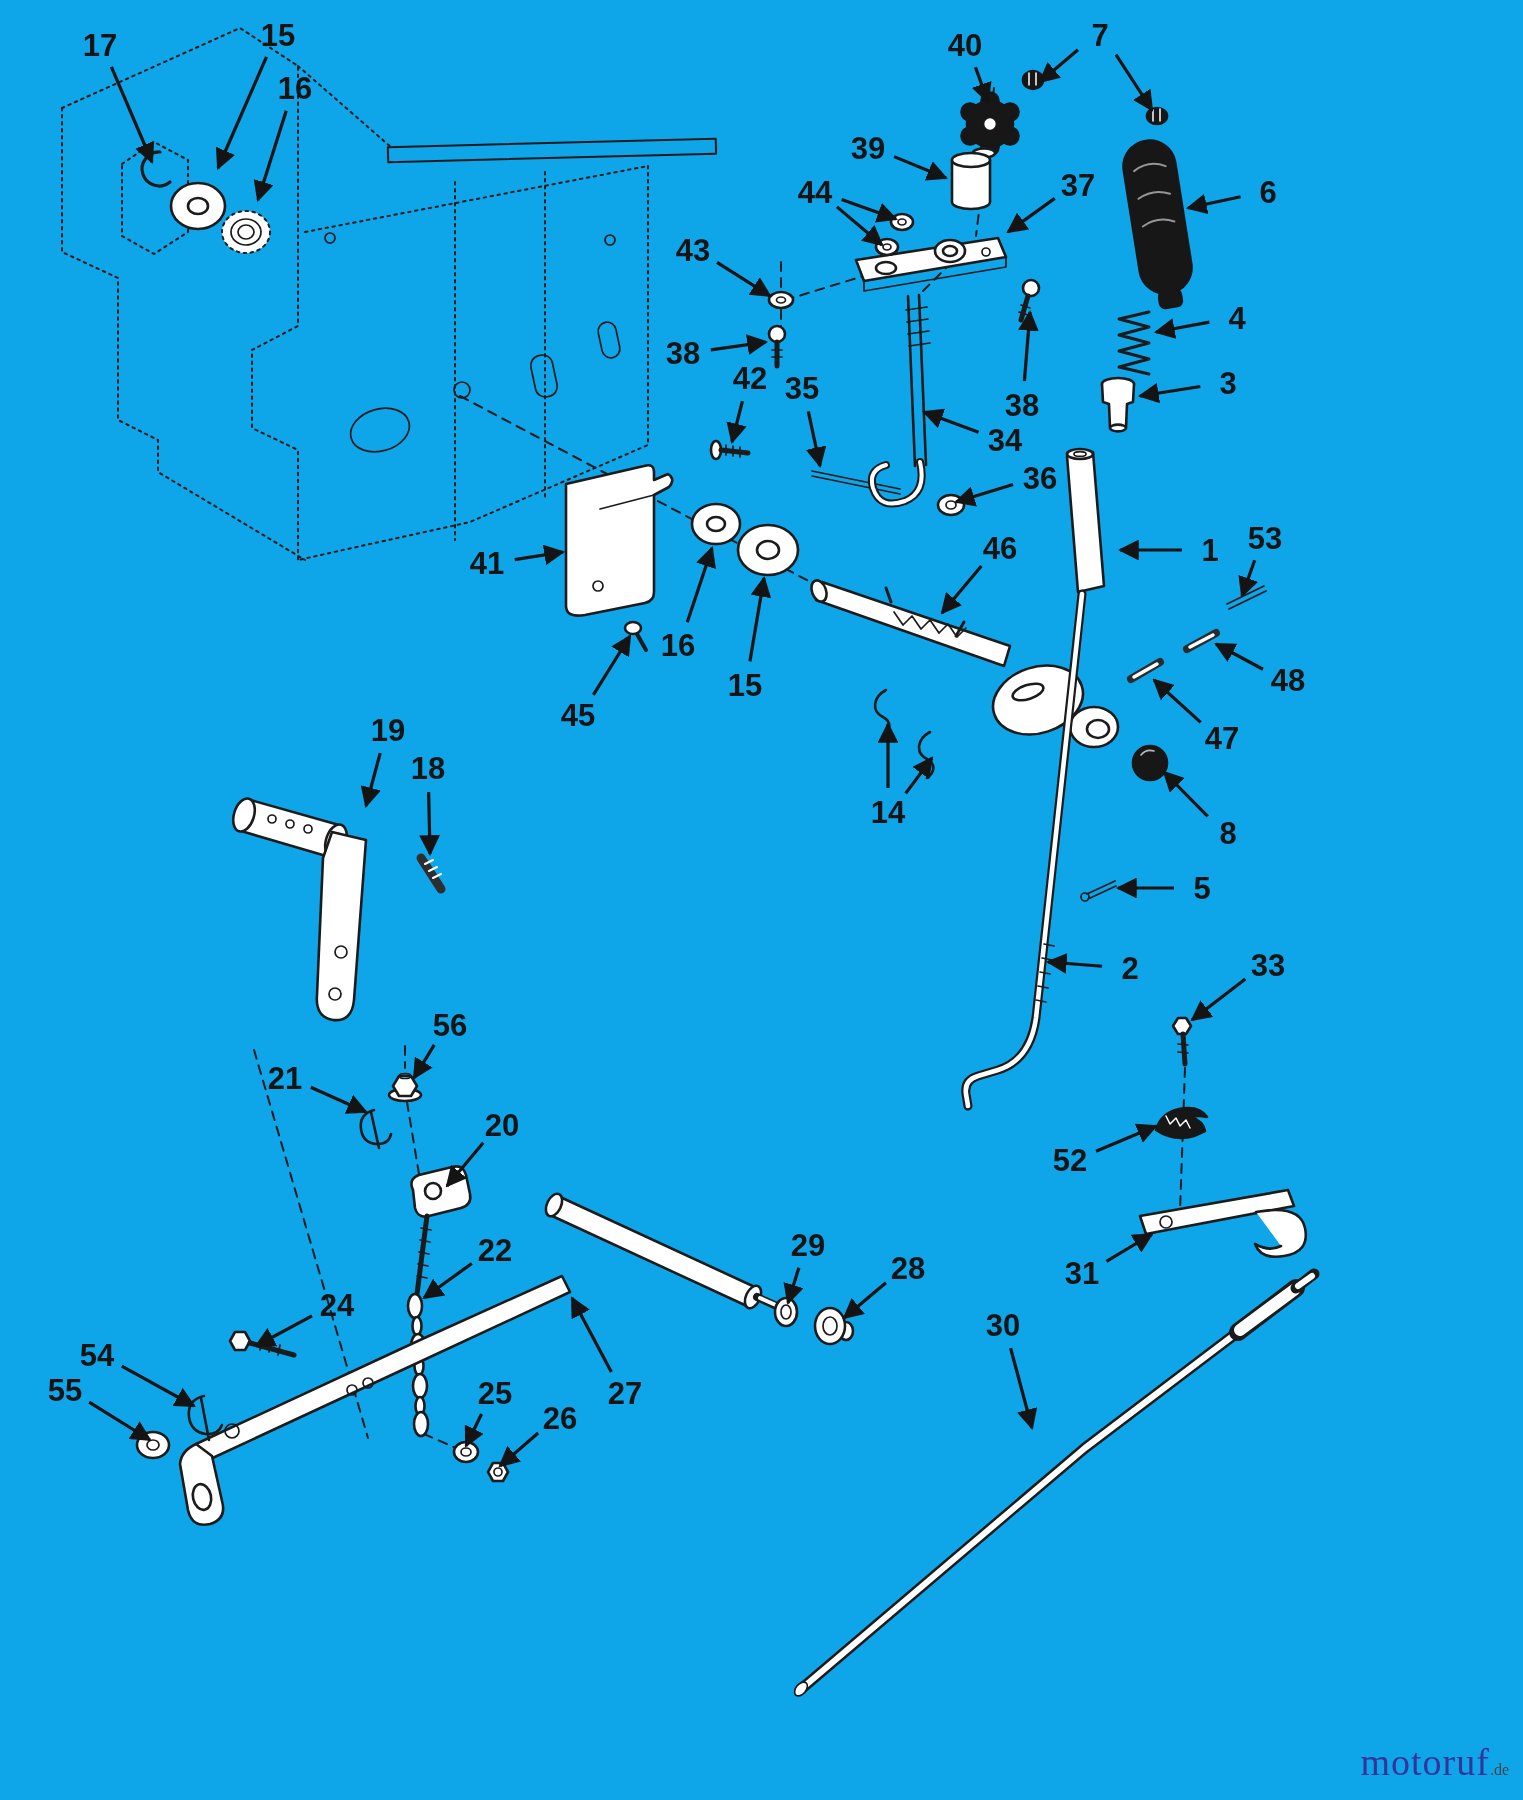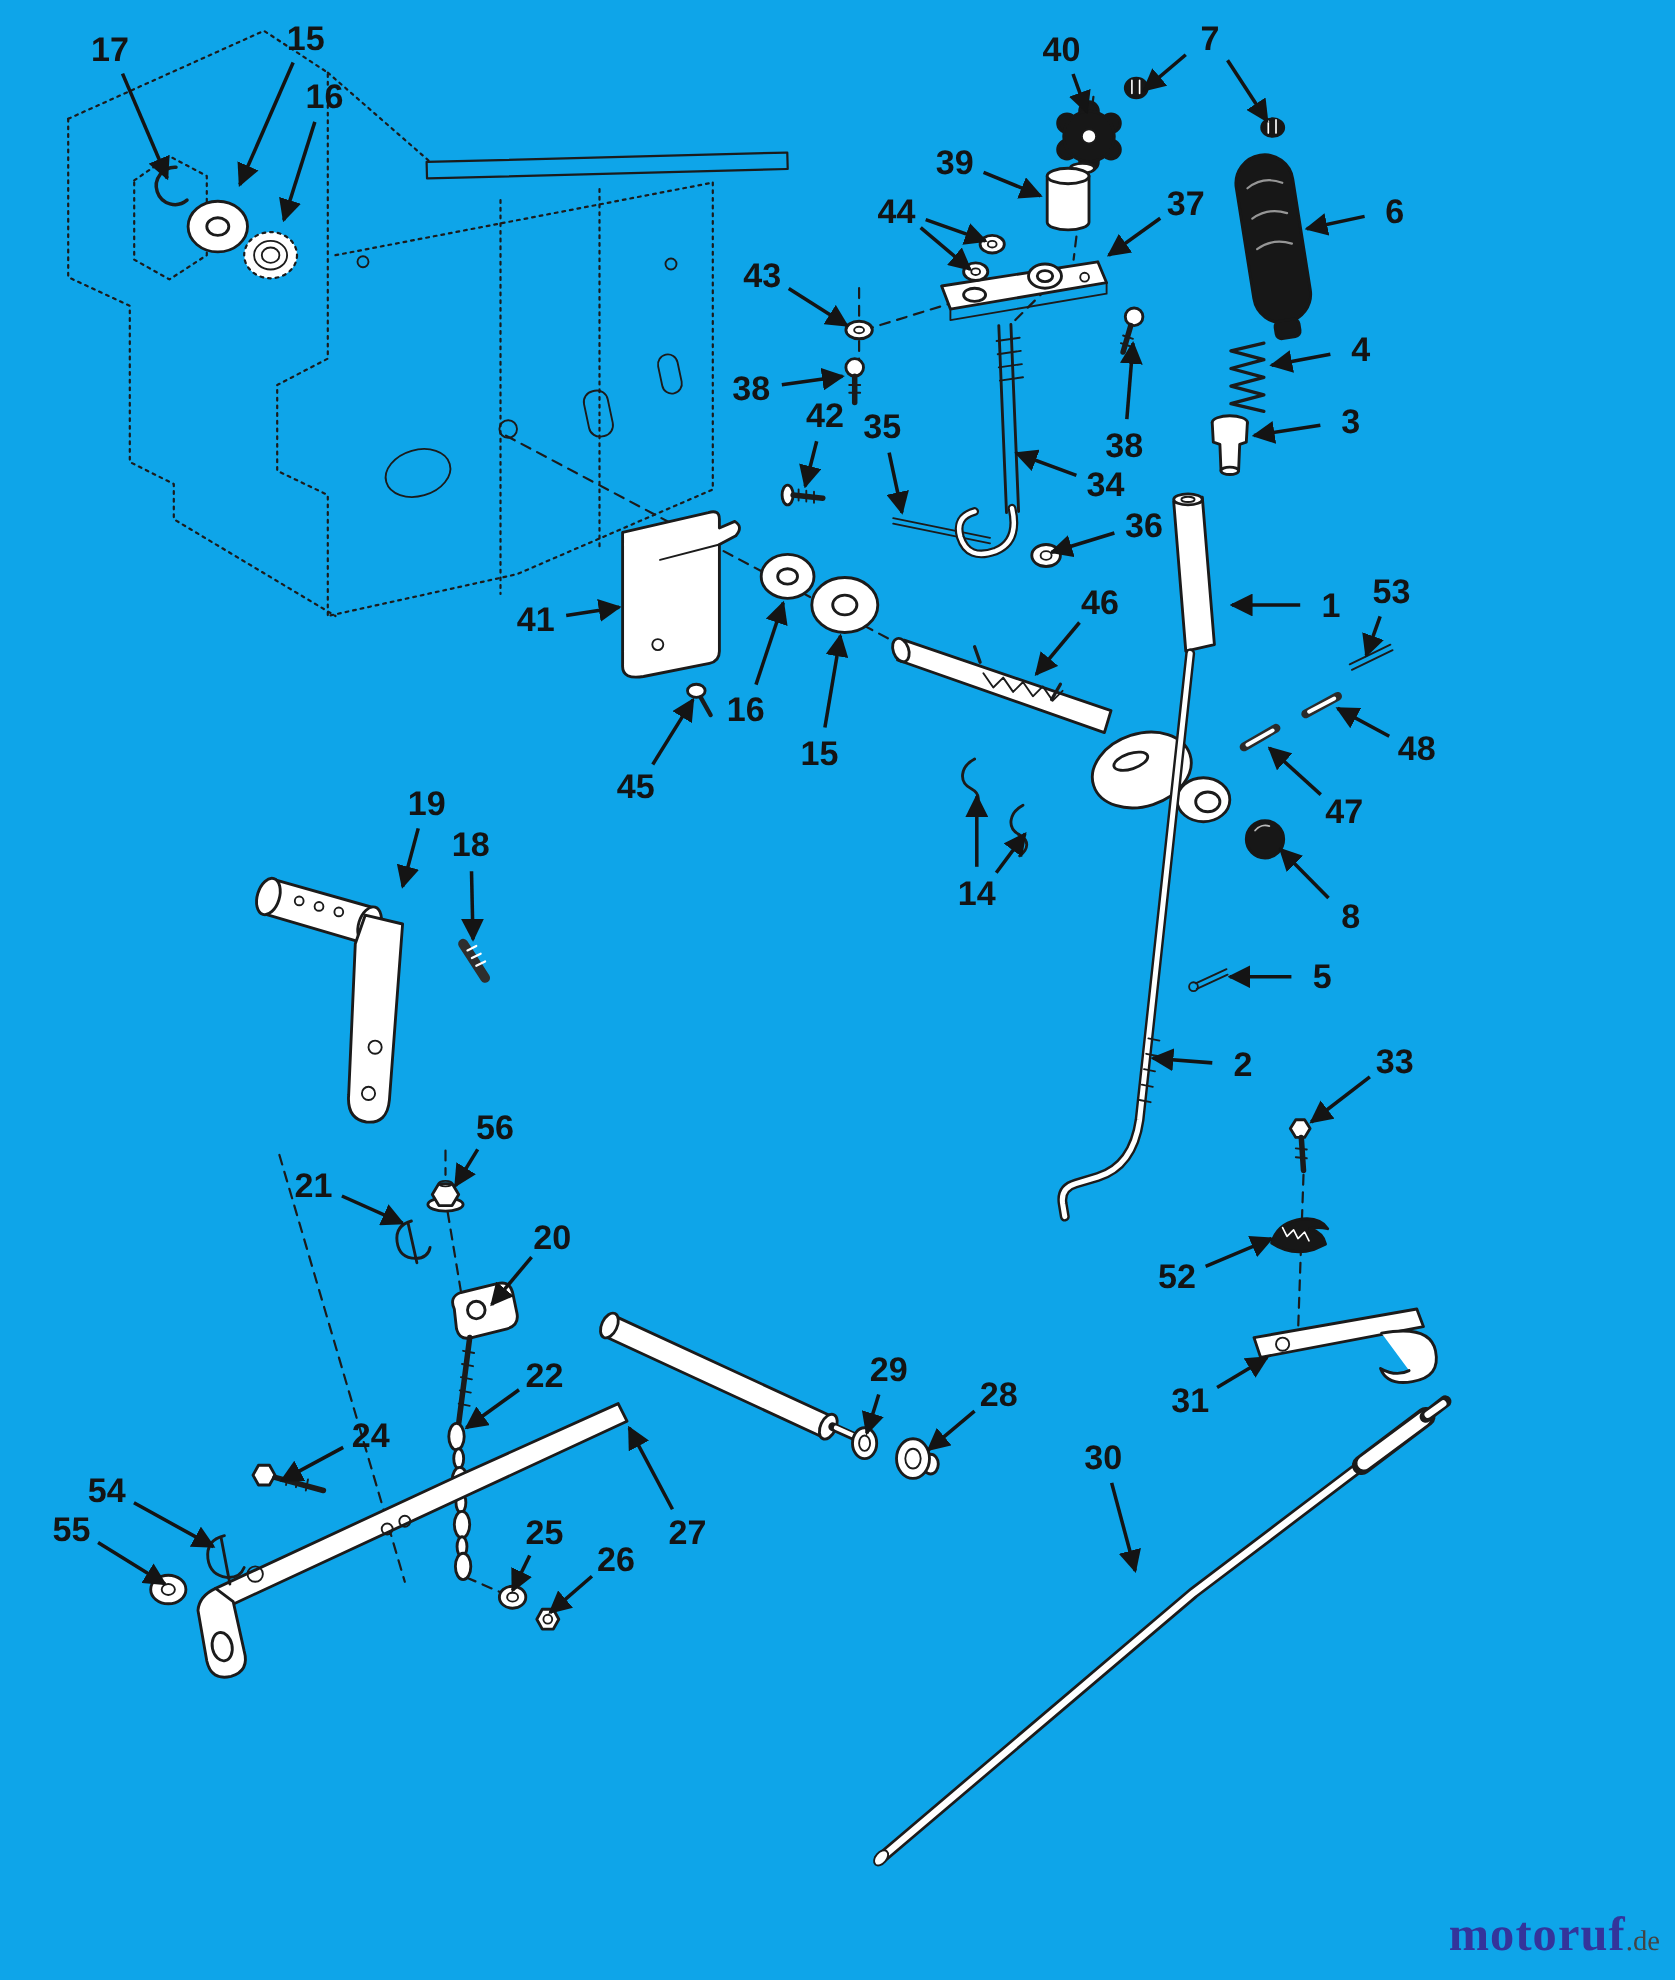--- a/index.html
+++ b/index.html
@@ -17,22 +17,22 @@
   #art-root .thin{stroke-width:1.7;}
   #art-root .dash{stroke-dasharray:9 7;stroke-width:2;}
   #art-root .dot{stroke-dasharray:2.5 4.5;stroke-width:2;}
 
   text.part-num{font:700 31px "Liberation Sans",sans-serif;fill:#141414;
       text-anchor:middle;dominant-baseline:central;}
   .leader{stroke:#141414;stroke-width:3.2;fill:none;}
 
   .watermark{position:absolute;right:14px;bottom:16px;
       font-family:"Liberation Serif",serif;white-space:nowrap;}
-  .wm-brand{font-size:44px;font-weight:700;letter-spacing:1px;}
-  .wm-tld{font-size:26px;font-weight:400;}
+  .wm-brand{font-size:38px;font-weight:400;letter-spacing:1px;}
+  .wm-tld{font-size:16px;font-weight:400;}
 </style>
 </head>
 <body>
 
 <div class="page">
 
 <svg id="art" width="1523" height="1800" viewBox="0 0 1523 1800">
   <defs>
     <marker id="arrowhead" viewBox="0 0 10 10" refX="9" refY="5" markerWidth="6.5" markerHeight="6.5" orient="auto-start-reverse">
       <path d="M0,0 L10,5 L0,10 z" fill="#141414"></path>

